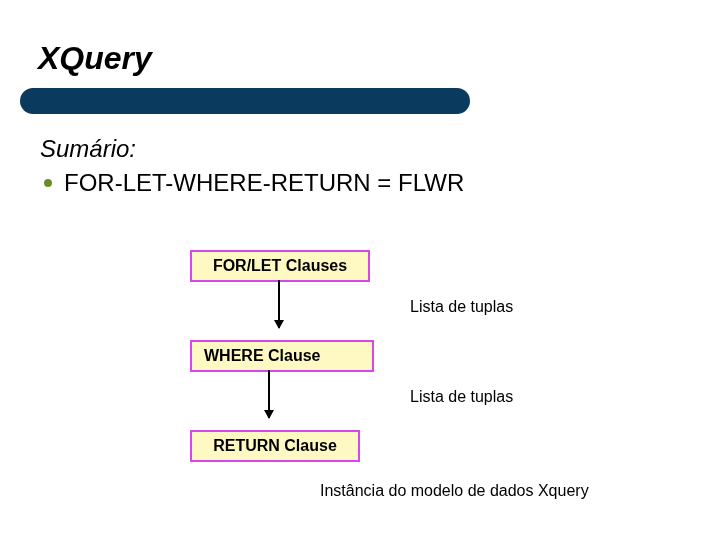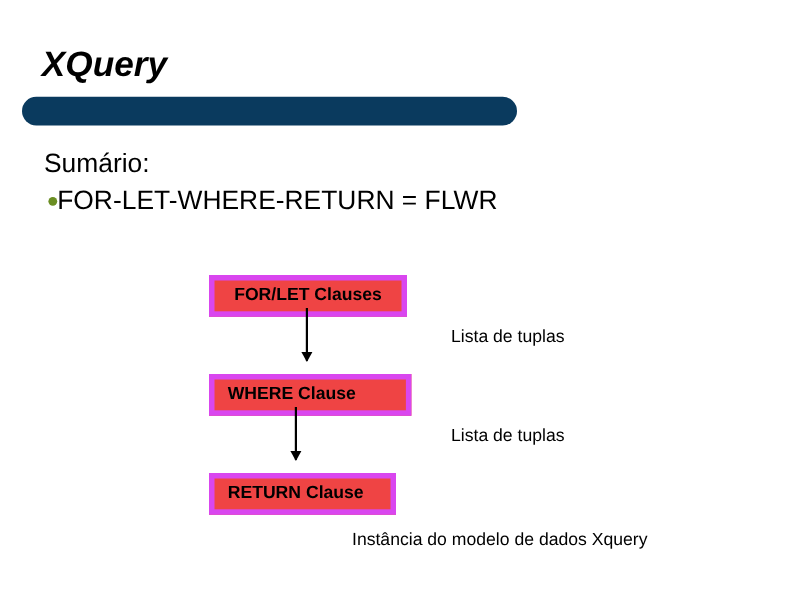--- a/index.html
+++ b/index.html
@@ -33,51 +33,53 @@
   }
   .content {
     position: absolute;
     left: 40px;
     top: 135px;
     font-size: 24px;
     color: #000000;
   }
   .summary-line {
     margin-bottom: 6px;
+    font-style: italic;
   }
   .bullet-row {
     display: flex;
     align-items: center;
+    gap: 12px;
     margin-left: 4px;
   }
   .bullet-dot {
     width: 8px;
     height: 8px;
     border-radius: 50%;
     background: #6b8e23;
     flex-shrink: 0;
   }
   .diagram {
     position: absolute;
     left: 180px;
     top: 250px;
     width: 520px;
   }
   .box {
-    border: 5px solid #d946ef;
+    border: 2px solid #d946ef;
     padding: 5px 12px;
     font-size: 16px;
     font-weight: bold;
     color: #000000;
     display: inline-block;
-    background: #ef4444;
+    background: #fef9c3;
   }
   .box1 { position: absolute; left: 10px; top: 0; width: 180px; text-align: center; }
   .box2 { position: absolute; left: 10px; top: 90px; width: 184px; text-align: left; }
-  .box3 { position: absolute; left: 10px; top: 180px; width: 170px; }
+  .box3 { position: absolute; left: 10px; top: 180px; width: 170px; text-align: center; }
   .annot {
     position: absolute;
     font-size: 16px;
     font-weight: normal;
     color: #000000;
   }
   .annot1 { left: 230px; top: 48px; }
   .annot2 { left: 230px; top: 138px; }
   .annot3 { left: 140px; top: 232px; }
   .arrow {

